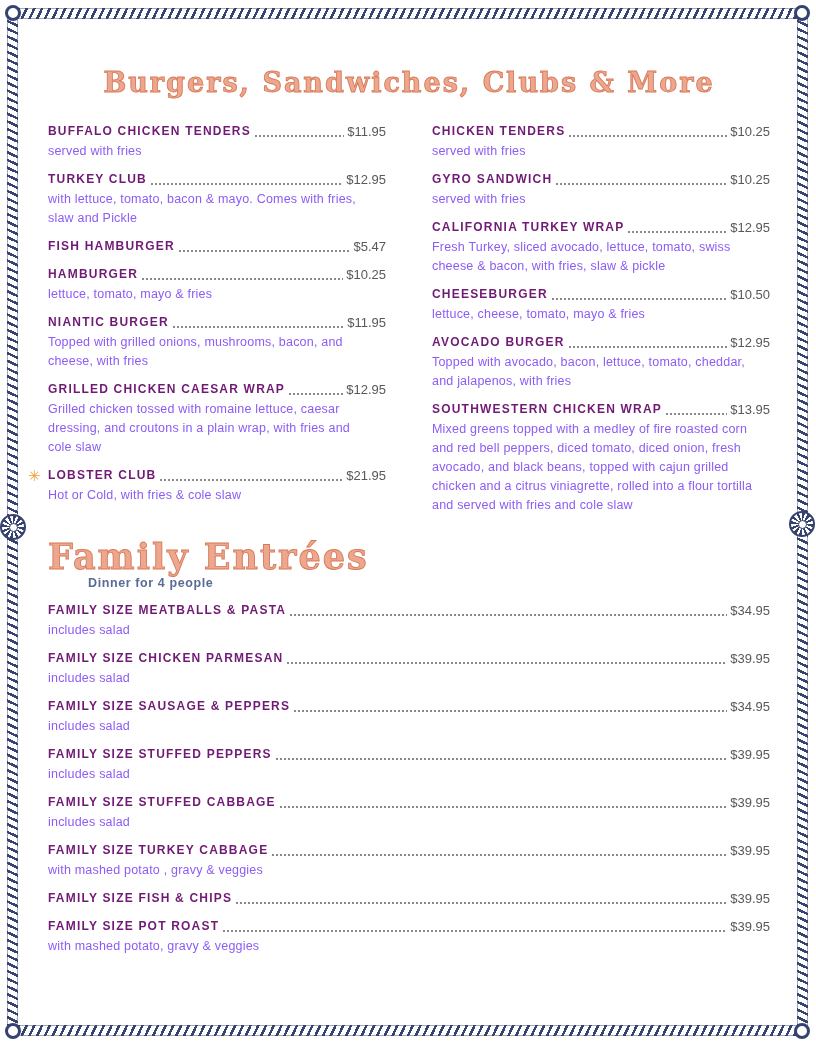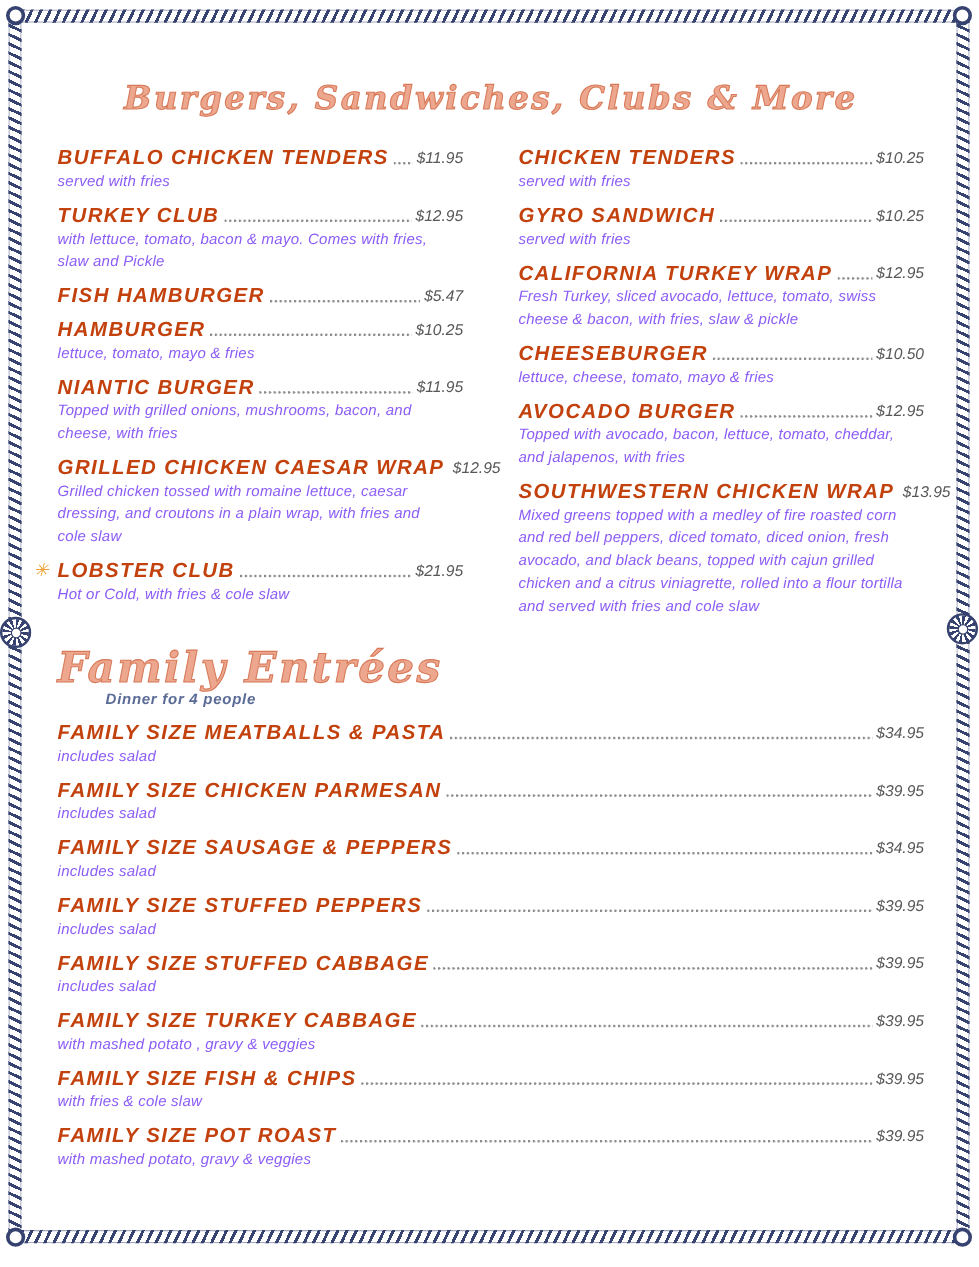--- a/index.html
+++ b/index.html
@@ -1,19 +1,18 @@
 <!DOCTYPE html>
 <html><head>
 <meta charset="utf-8">
 <style>
   html,body{margin:0;padding:0;background:#fff;}
   .page{
     position:relative;width:816px;height:1044px;background:#fff;overflow:hidden;
     font-family:"Liberation Sans",sans-serif;
-    font-style:italic;
   }
   
   .rope{position:absolute;z-index:1;}
   .rope.h{left:10px;right:10px;height:11px;border-radius:6px;
     background:repeating-linear-gradient(115deg,#36426f 0 2.5px,#ffffff 2.5px 7px);
     box-shadow:inset 0 0 0 1px rgba(54,66,111,.45);}
   .rope.top{top:8px;}
   .rope.bottom{bottom:8px;}
   .rope.v{top:10px;bottom:10px;width:11px;border-radius:6px;
     background:repeating-linear-gradient(25deg,#36426f 0 2.5px,#ffffff 2.5px 7px);
@@ -34,21 +33,21 @@
   .content{position:absolute;left:48px;right:46px;top:0;z-index:3;}
   .script-title{
     font-family:"DejaVu Serif","Liberation Serif",serif;font-weight:bold;
     color:#eca78e;-webkit-text-stroke:0.9px #d87a59;letter-spacing:2px;margin:0;
   }
   .main-title{font-size:27px;line-height:34px;text-align:center;margin-top:66px;}
   .columns{display:flex;gap:46px;margin-top:22px;}
   .col{flex:1 1 0;min-width:0;}
   .menu-item{margin-bottom:9px;position:relative;}
   .item-row{display:flex;align-items:flex-end;}
-  .item-name{font-size:17px;font-weight:bold;letter-spacing:1.2px;color:#c2410c;
+  .item-name{font-size:12px;font-weight:bold;letter-spacing:1.2px;color:#701a75;
     line-height:19px;white-space:nowrap;}
   .leader{flex:1 1 auto;height:2px;margin:0 3px 4px 4px;
     background-image:radial-gradient(circle at 1px 1px,#8a8a8a 0.9px,rgba(0,0,0,0) 1.2px);
     background-size:4px 2px;background-repeat:repeat-x;background-position:left bottom;}
   .item-price{font-size:13px;color:#585858;line-height:19px;white-space:nowrap;}
   .item-desc{font-size:12.5px;color:#8b5cf6;line-height:19px;letter-spacing:0.2px;
     margin-top:1px;padding-right:10px;}
   .sun{position:absolute;left:-20px;top:0px;color:#f0a135;font-size:15px;line-height:19px;}
   .family-title{font-size:35px;line-height:34px;margin-top:16px;}
   .family-subtitle{margin:2px 0 11px 40px;font-size:12.5px;font-weight:bold;
@@ -234,21 +233,20 @@
             <span class="item-price">$39.95</span>
           </div>
           <div class="item-desc">with mashed potato , gravy &amp; veggies</div>
         </div>
         <div class="menu-item">
           <div class="item-row">
             <span class="item-name">FAMILY SIZE FISH &amp; CHIPS</span>
             <span class="leader"></span>
             <span class="item-price">$39.95</span>
           </div>
-          <div class="item-desc">with fries &amp; cole slaw</div>
         </div>
         <div class="menu-item">
           <div class="item-row">
             <span class="item-name">FAMILY SIZE POT ROAST</span>
             <span class="leader"></span>
             <span class="item-price">$39.95</span>
           </div>
           <div class="item-desc">with mashed potato, gravy &amp; veggies</div>
         </div>
       </div>

